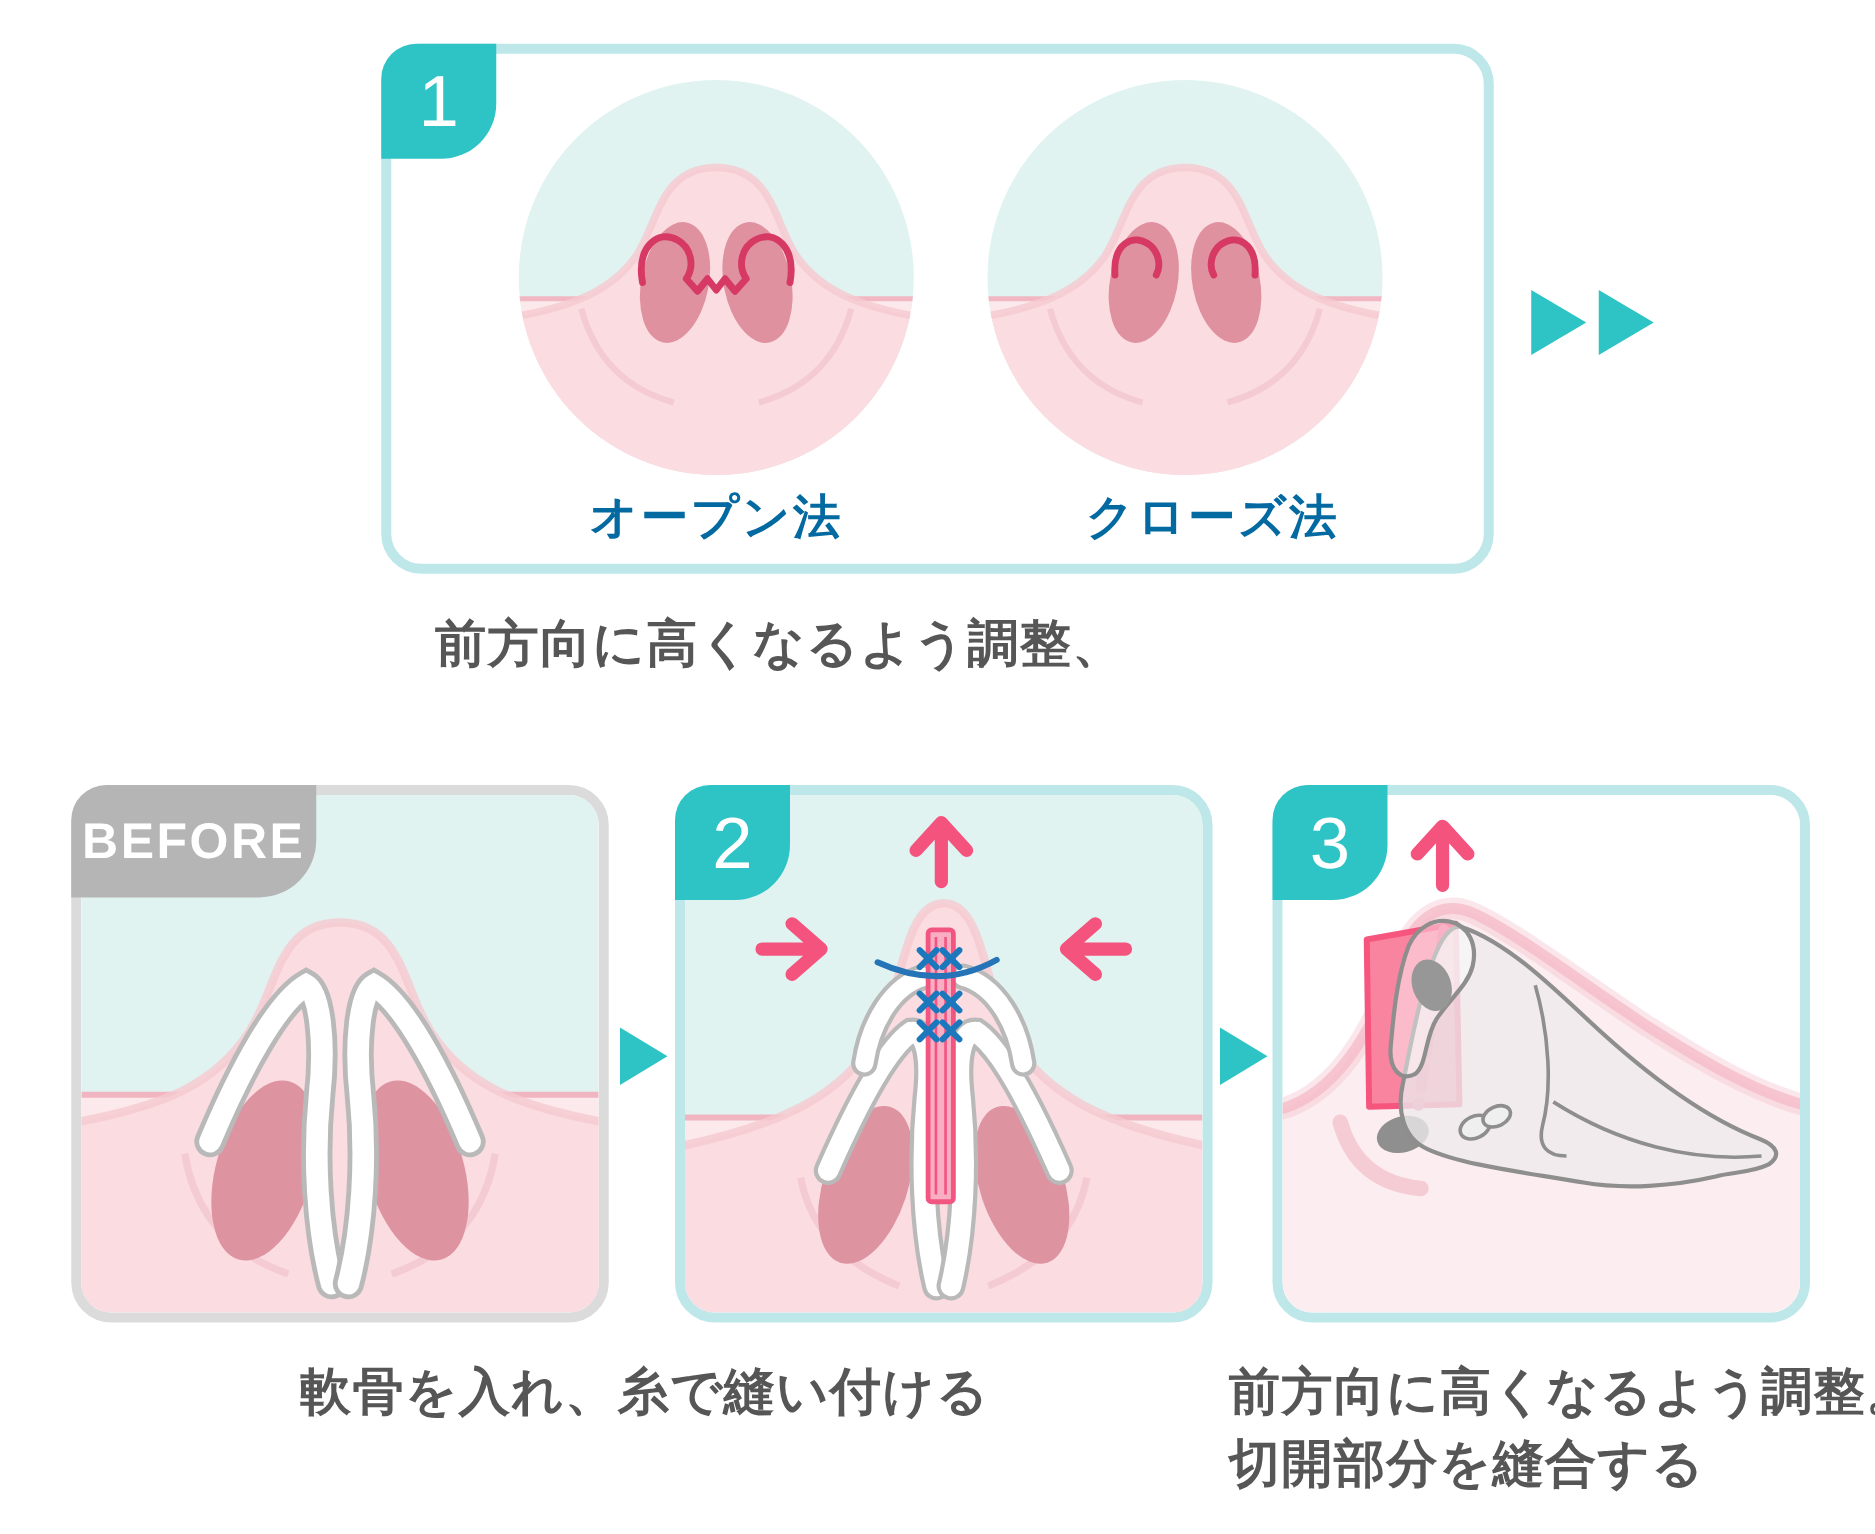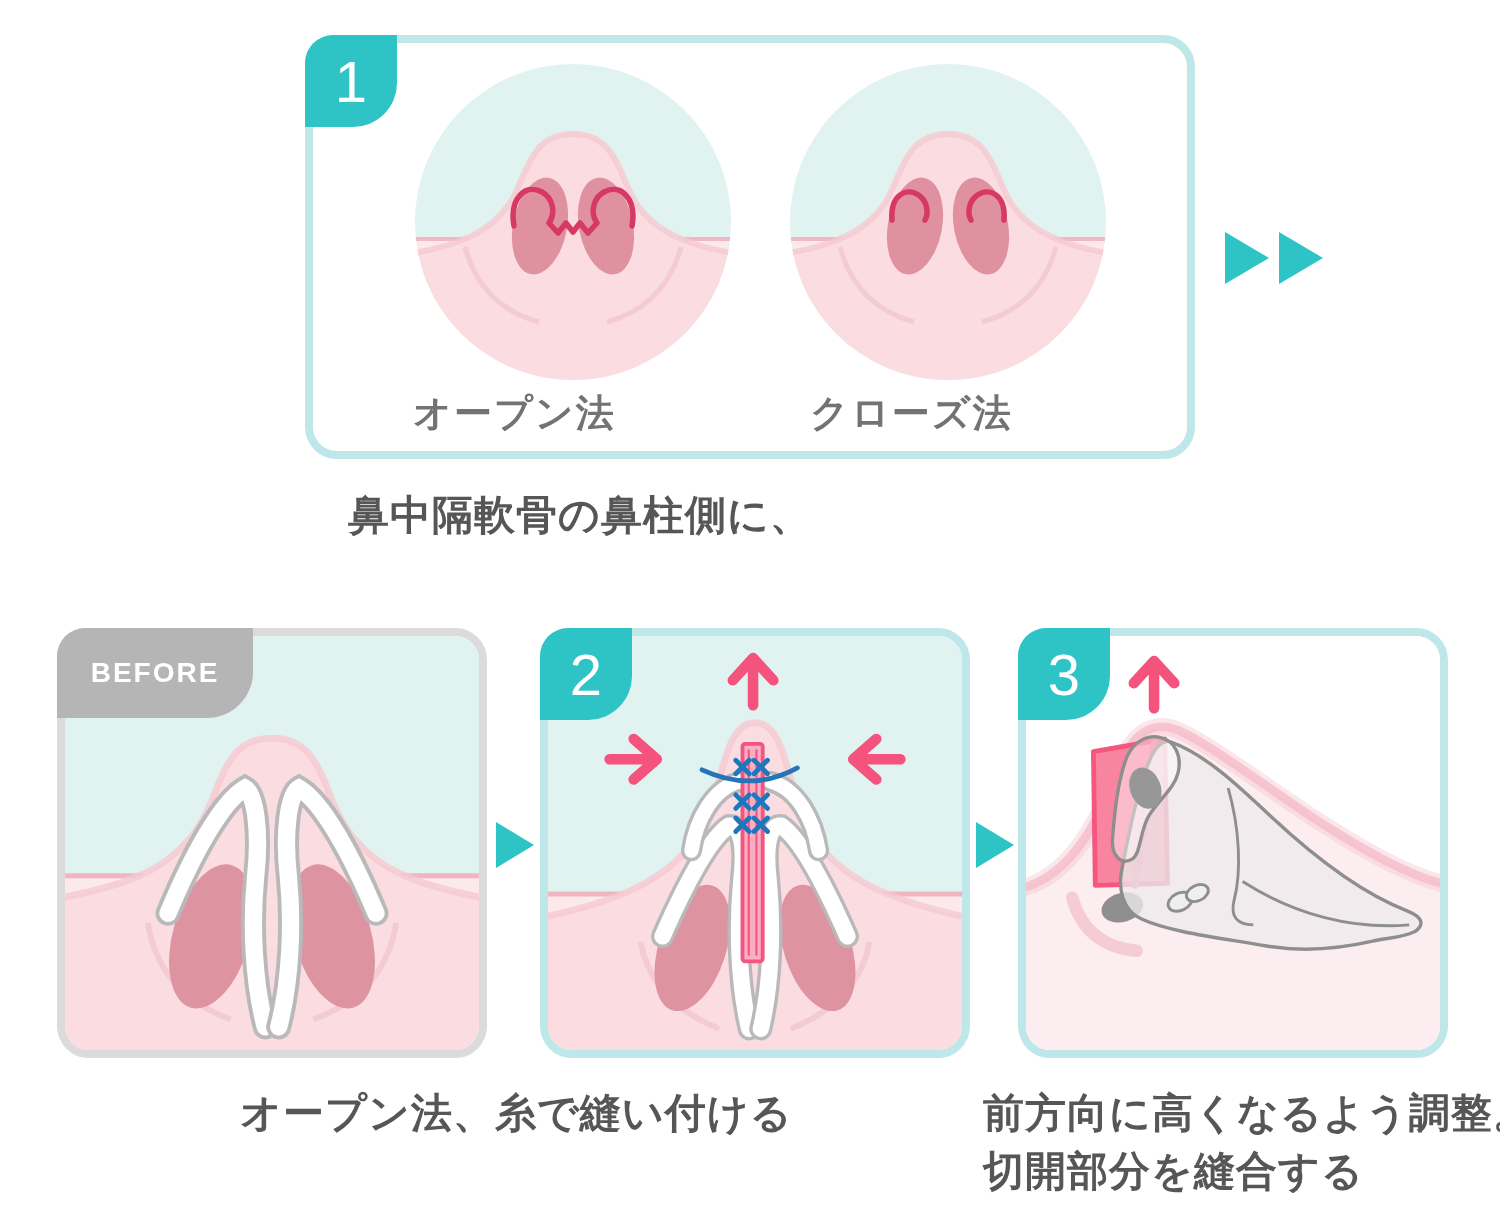--- a/index.html
+++ b/index.html
@@ -7,24 +7,24 @@
          font-family:"Liberation Sans","DejaVu Sans",sans-serif;}
   .panel{position:absolute;box-sizing:border-box;background:#fff;}
   .panel.teal{border:8px solid #BEE7E9;border-radius:32px;}
   .panel.gray{border:8px solid #DBDBDB;border-radius:32px;}
   .canvas{position:absolute;inset:0;border-radius:24px;overflow:hidden;}
   .canvas svg{display:block;width:100%;height:100%;}
   .num-badge{position:absolute;left:-8px;top:-8px;width:92px;height:92px;background:#2EC4C6;
              border-radius:28px 0 44px 0;color:#fff;font-size:58px;font-weight:500;
              display:flex;align-items:center;justify-content:center;z-index:3;}
   .before-badge{position:absolute;left:-8px;top:-8px;width:196px;height:90px;background:#B5B5B5;
-             border-radius:28px 0 46px 0;color:#fff;font-size:28px;font-weight:700;letter-spacing:2px;
+             border-radius:28px 0 46px 0;color:#fff;font-size:40px;font-weight:700;letter-spacing:2px;
              display:flex;align-items:center;justify-content:center;z-index:3;text-align:center;}
-  .method-label{position:absolute;width:320px;text-align:left;font-size:38px;font-weight:700;
-             color:#737373;letter-spacing:2px;}
+  .method-label{position:absolute;width:320px;text-align:center;font-size:38px;font-weight:700;
+             color:#0369a1;letter-spacing:2px;}
   .caption{position:absolute;color:#565656;font-size:41px;font-weight:600;line-height:58px;
              letter-spacing:1px;white-space:nowrap;}
   .tri{width:0;height:0;border-top:23px solid transparent;border-bottom:23px solid transparent;
              border-left:38px solid #2EC3C5;}
   .ff{position:absolute;display:flex;gap:10px;}
   .ff .tri{border-top:26px solid transparent;border-bottom:26px solid transparent;border-left:44px solid #2EC3C5;}
   .next-arrow{position:absolute;}
 </style>
 </head>
 <body>
@@ -90,21 +90,21 @@
     </div>
     <div class="num-badge">1</div>
   </div>
 
   <div class="ff" style="left:1225px;top:232px;">
     <div class="tri"></div>
     <div class="tri"></div>
   </div>
 
   <div class="caption" style="left:348px;top:486px;">
-    <div>鼻中隔軟骨の鼻柱側に、</div>
+    <div>前方向に高くなるよう調整、</div>
   </div>
 
   <div class="panel gray" style="left:57px;top:628px;width:430px;height:430px;">
     <div class="canvas">
       <svg viewBox="0 0 430 430">
         <rect width="430" height="430" fill="#E0F3F0"></rect>
         <rect y="248" width="430" height="182" fill="#FBE9EB"></rect>
         <line x1="0" y1="249" x2="430" y2="249" stroke="#F0B5C1" stroke-width="5"></line>
         <g>
           <path d="M -5,272 C 70,258 112,240 140,196 C 163,160 163,106 215,106 C 267,106 267,160 290,196 C 318,240 360,258 435,272 L 435,435 L -5,435 Z" fill="#FADCE1"></path>
@@ -209,20 +209,20 @@
           <ellipse cx="160" cy="276" rx="13" ry="9" fill="#EFEFEF" stroke="#8E8E8E" stroke-width="3" transform="rotate(-25 160 276)"></ellipse>
           <ellipse cx="178" cy="267" rx="12" ry="8" fill="#EFEFEF" stroke="#8E8E8E" stroke-width="3" transform="rotate(-25 178 267)"></ellipse>
         </g>
         <path d="M 133,75 L 133,29 M 112,49 L 133,26 L 154,49" fill="none" stroke="#F4537E" stroke-width="11" stroke-linecap="round" stroke-linejoin="round"></path>
       </svg>
     </div>
     <div class="num-badge">3</div>
   </div>
 
   <div class="caption" style="left:240px;top:1084px;">
-    <div>オープン法、糸で縫い付ける</div>
+    <div>軟骨を入れ、糸で縫い付ける</div>
   </div>
   <div class="caption" style="left:983px;top:1084px;">
     <div>前方向に高くなるよう調整。</div>
     <div>切開部分を縫合する</div>
   </div>
 
 </div>
 
 </body></html>

